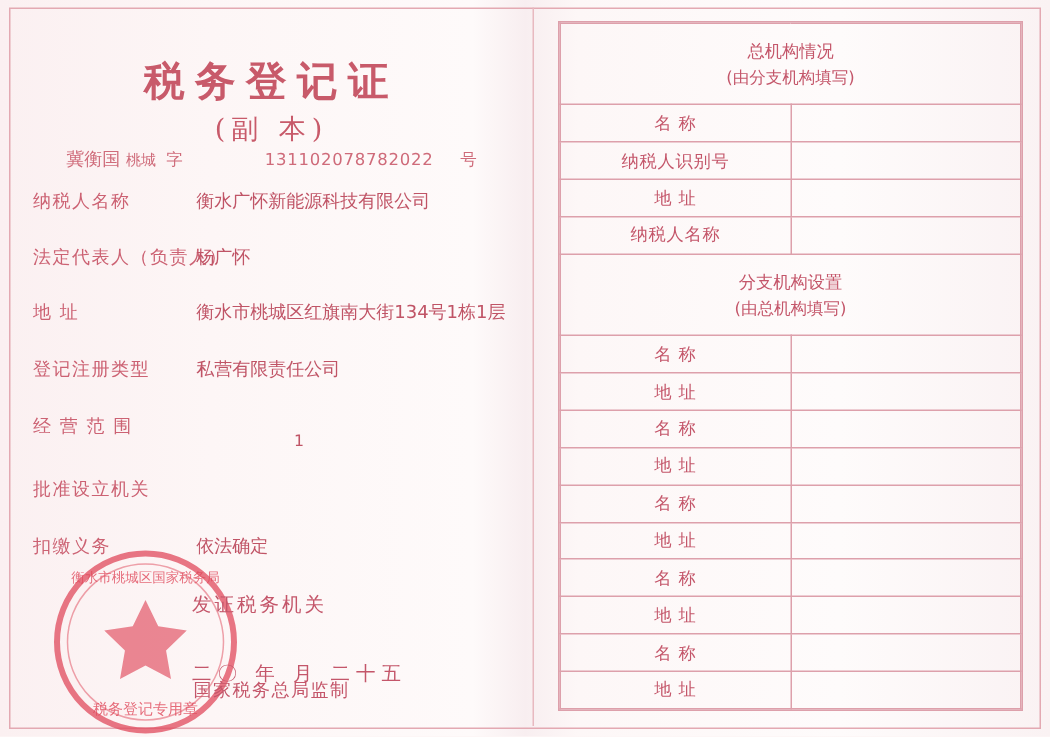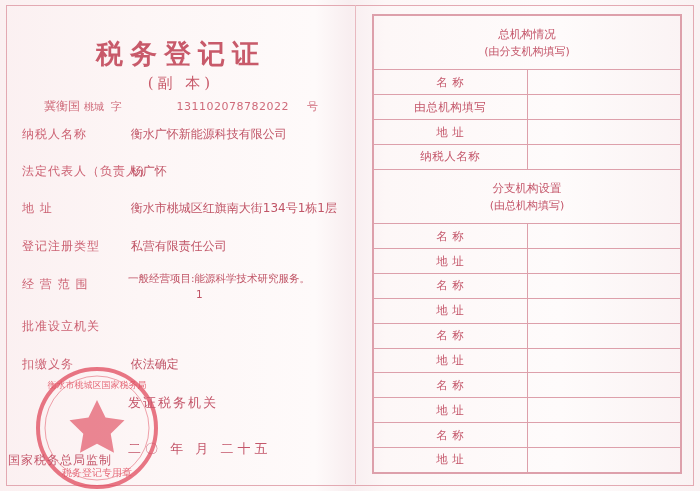--- a/index.html
+++ b/index.html
@@ -28,21 +28,21 @@
     position:absolute;left:8px;top:6px;width:346px;height:477px;
   }
   .title{
     position:absolute;left:0;top:30px;width:346px;text-align:center;
     font-family:"DejaVu Serif","Liberation Serif",serif;
     font-size:27px;letter-spacing:7px;color:#c85a6a;font-weight:bold;
   }
   .subtitle{
     position:absolute;left:0;top:68px;width:346px;text-align:center;
     font-family:"DejaVu Serif","Liberation Serif",serif;
-    font-size:15px;letter-spacing:4px;color:#c85a6a;
+    font-size:18px;letter-spacing:4px;color:#c85a6a;
   }
   .codeline{
     position:absolute;left:0;top:92px;width:346px;
     text-align:center;font-size:12px;color:#cf6b7a;
     white-space:nowrap;
   }
   .codeline .zi{font-size:11px;padding:0 3px;}
   .codeline .num{font-size:11px;letter-spacing:0.5px;margin-left:48px;}
   .codeline .hao{font-size:11px;padding-left:14px;}
   .codeline .seg{display:inline-block;}
@@ -59,21 +59,21 @@
     position:absolute;left:25px;top:358px;width:128px;height:128px;
   }
   .stamp svg{display:block;}
   .stamp-text{
     position:absolute;left:120px;top:388px;font-size:13px;color:#c4566a;letter-spacing:2px;
   }
   .date-line{
     position:absolute;left:120px;top:418px;font-size:13px;color:#c4566a;letter-spacing:4px;margin-top:16px;
   }
   .footer{
-    position:absolute;left:0;top:446px;width:346px;text-align:left;
+    position:absolute;left:0;top:446px;width:346px;text-align:center;
     font-size:12px;color:#c4566a;letter-spacing:1px;
   }
 
   
   .right{
     position:absolute;left:372px;top:14px;width:308px;height:458px;
     border:1px solid #dda0ab;
   }
   .tbl{width:100%;height:100%;border-collapse:collapse;table-layout:fixed;padding-left:25px;}
   .tbl td{
@@ -122,21 +122,20 @@
     </div>
 
     <div class="row" style="top:232px">
       <span class="label">登记注册类型</span>
       <span class="val">私营有限责任公司</span>
     </div>
 
     <div class="row" style="top:270px">
       <span class="label">经 营 范 围</span>
     </div>
-    <div class="scope-val" style="top:265px">一般经营项目:能源科学技术研究服务。</div>
     <div class="scope-val" style="top:281px;left:188px">1</div>
 
     <div class="row" style="top:312px">
       <span class="label">批准设立机关</span>
       <span class="val"></span>
     </div>
 
     <div class="row" style="top:350px">
       <span class="label">扣缴义务</span>
       <span class="val">依法确定</span>
@@ -164,21 +163,21 @@
         <td class="hdr" colspan="2">
           <div>总机构情况</div>
           <div class="sub">(由分支机构填写)</div>
         </td>
       </tr>
       <tr>
         <td class="cellname">名        称</td>
         <td class="blank"></td>
       </tr>
       <tr>
-        <td class="cellname">由总机构填写</td>
+        <td class="cellname">纳税人识别号</td>
         <td class="blank"></td>
       </tr>
       <tr>
         <td class="cellname">地        址</td>
         <td class="blank"></td>
       </tr>
       <tr>
         <td class="cellname">纳税人名称</td>
         <td class="blank"></td>
       </tr>

